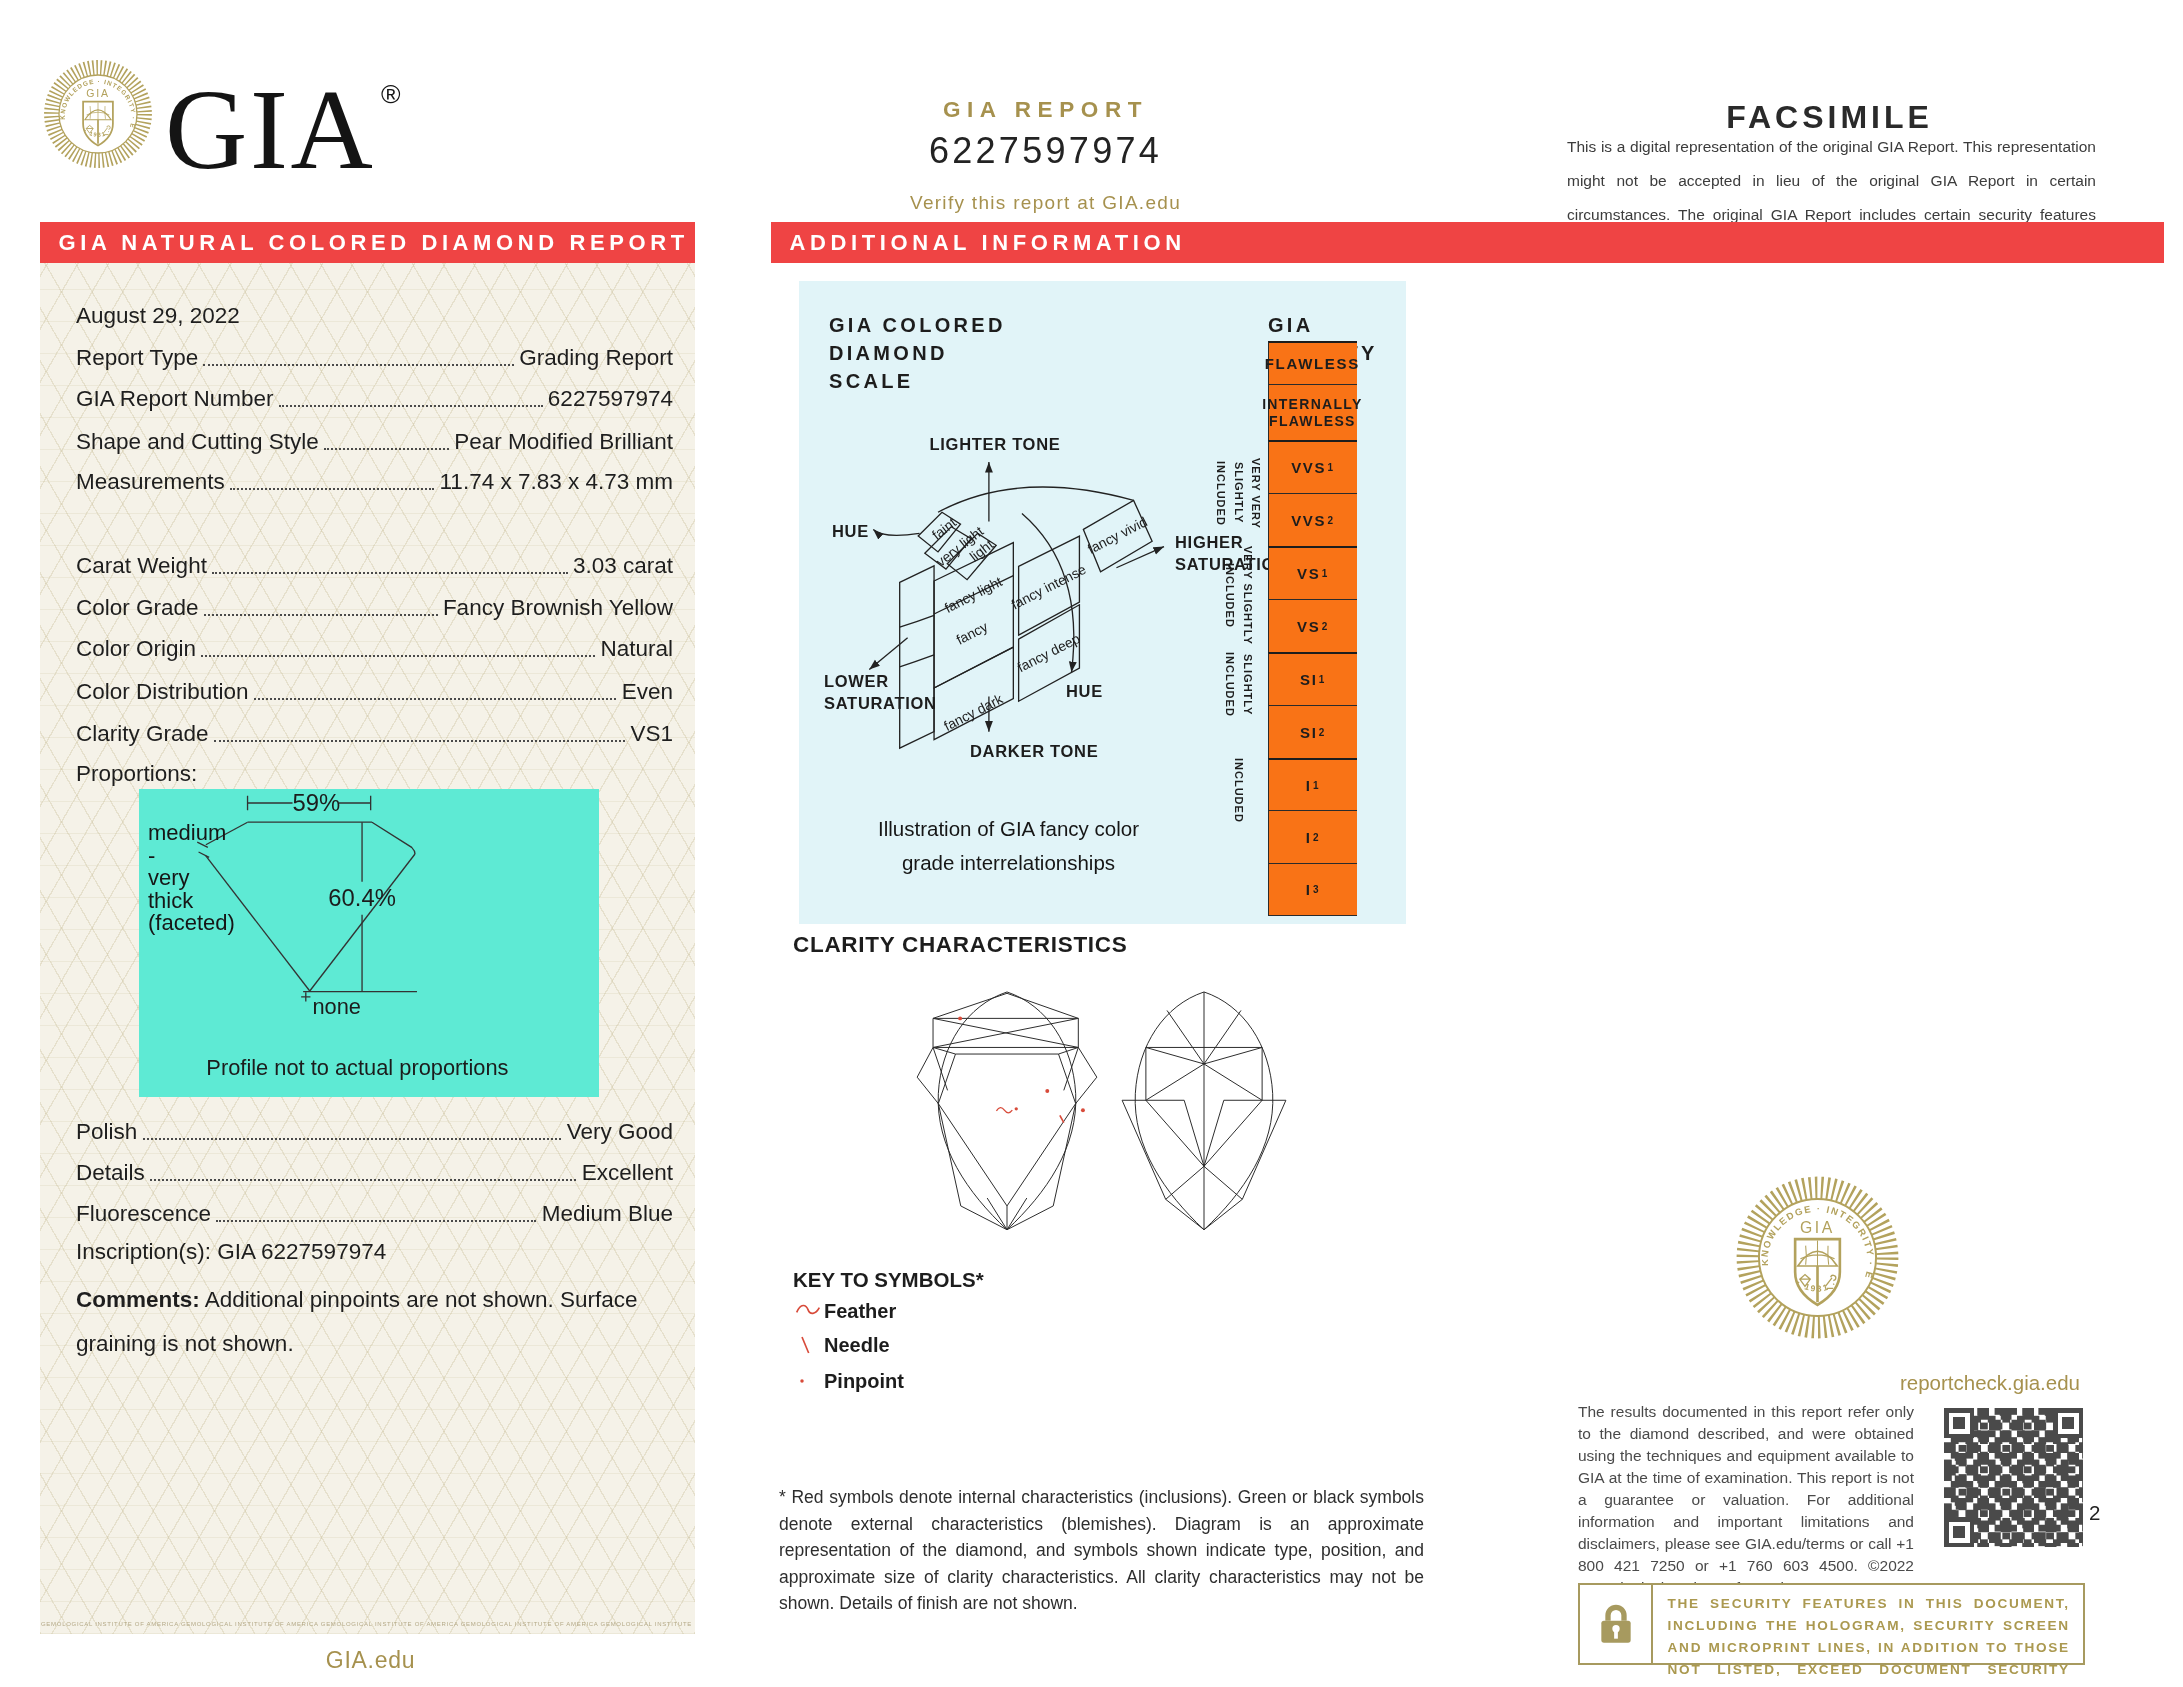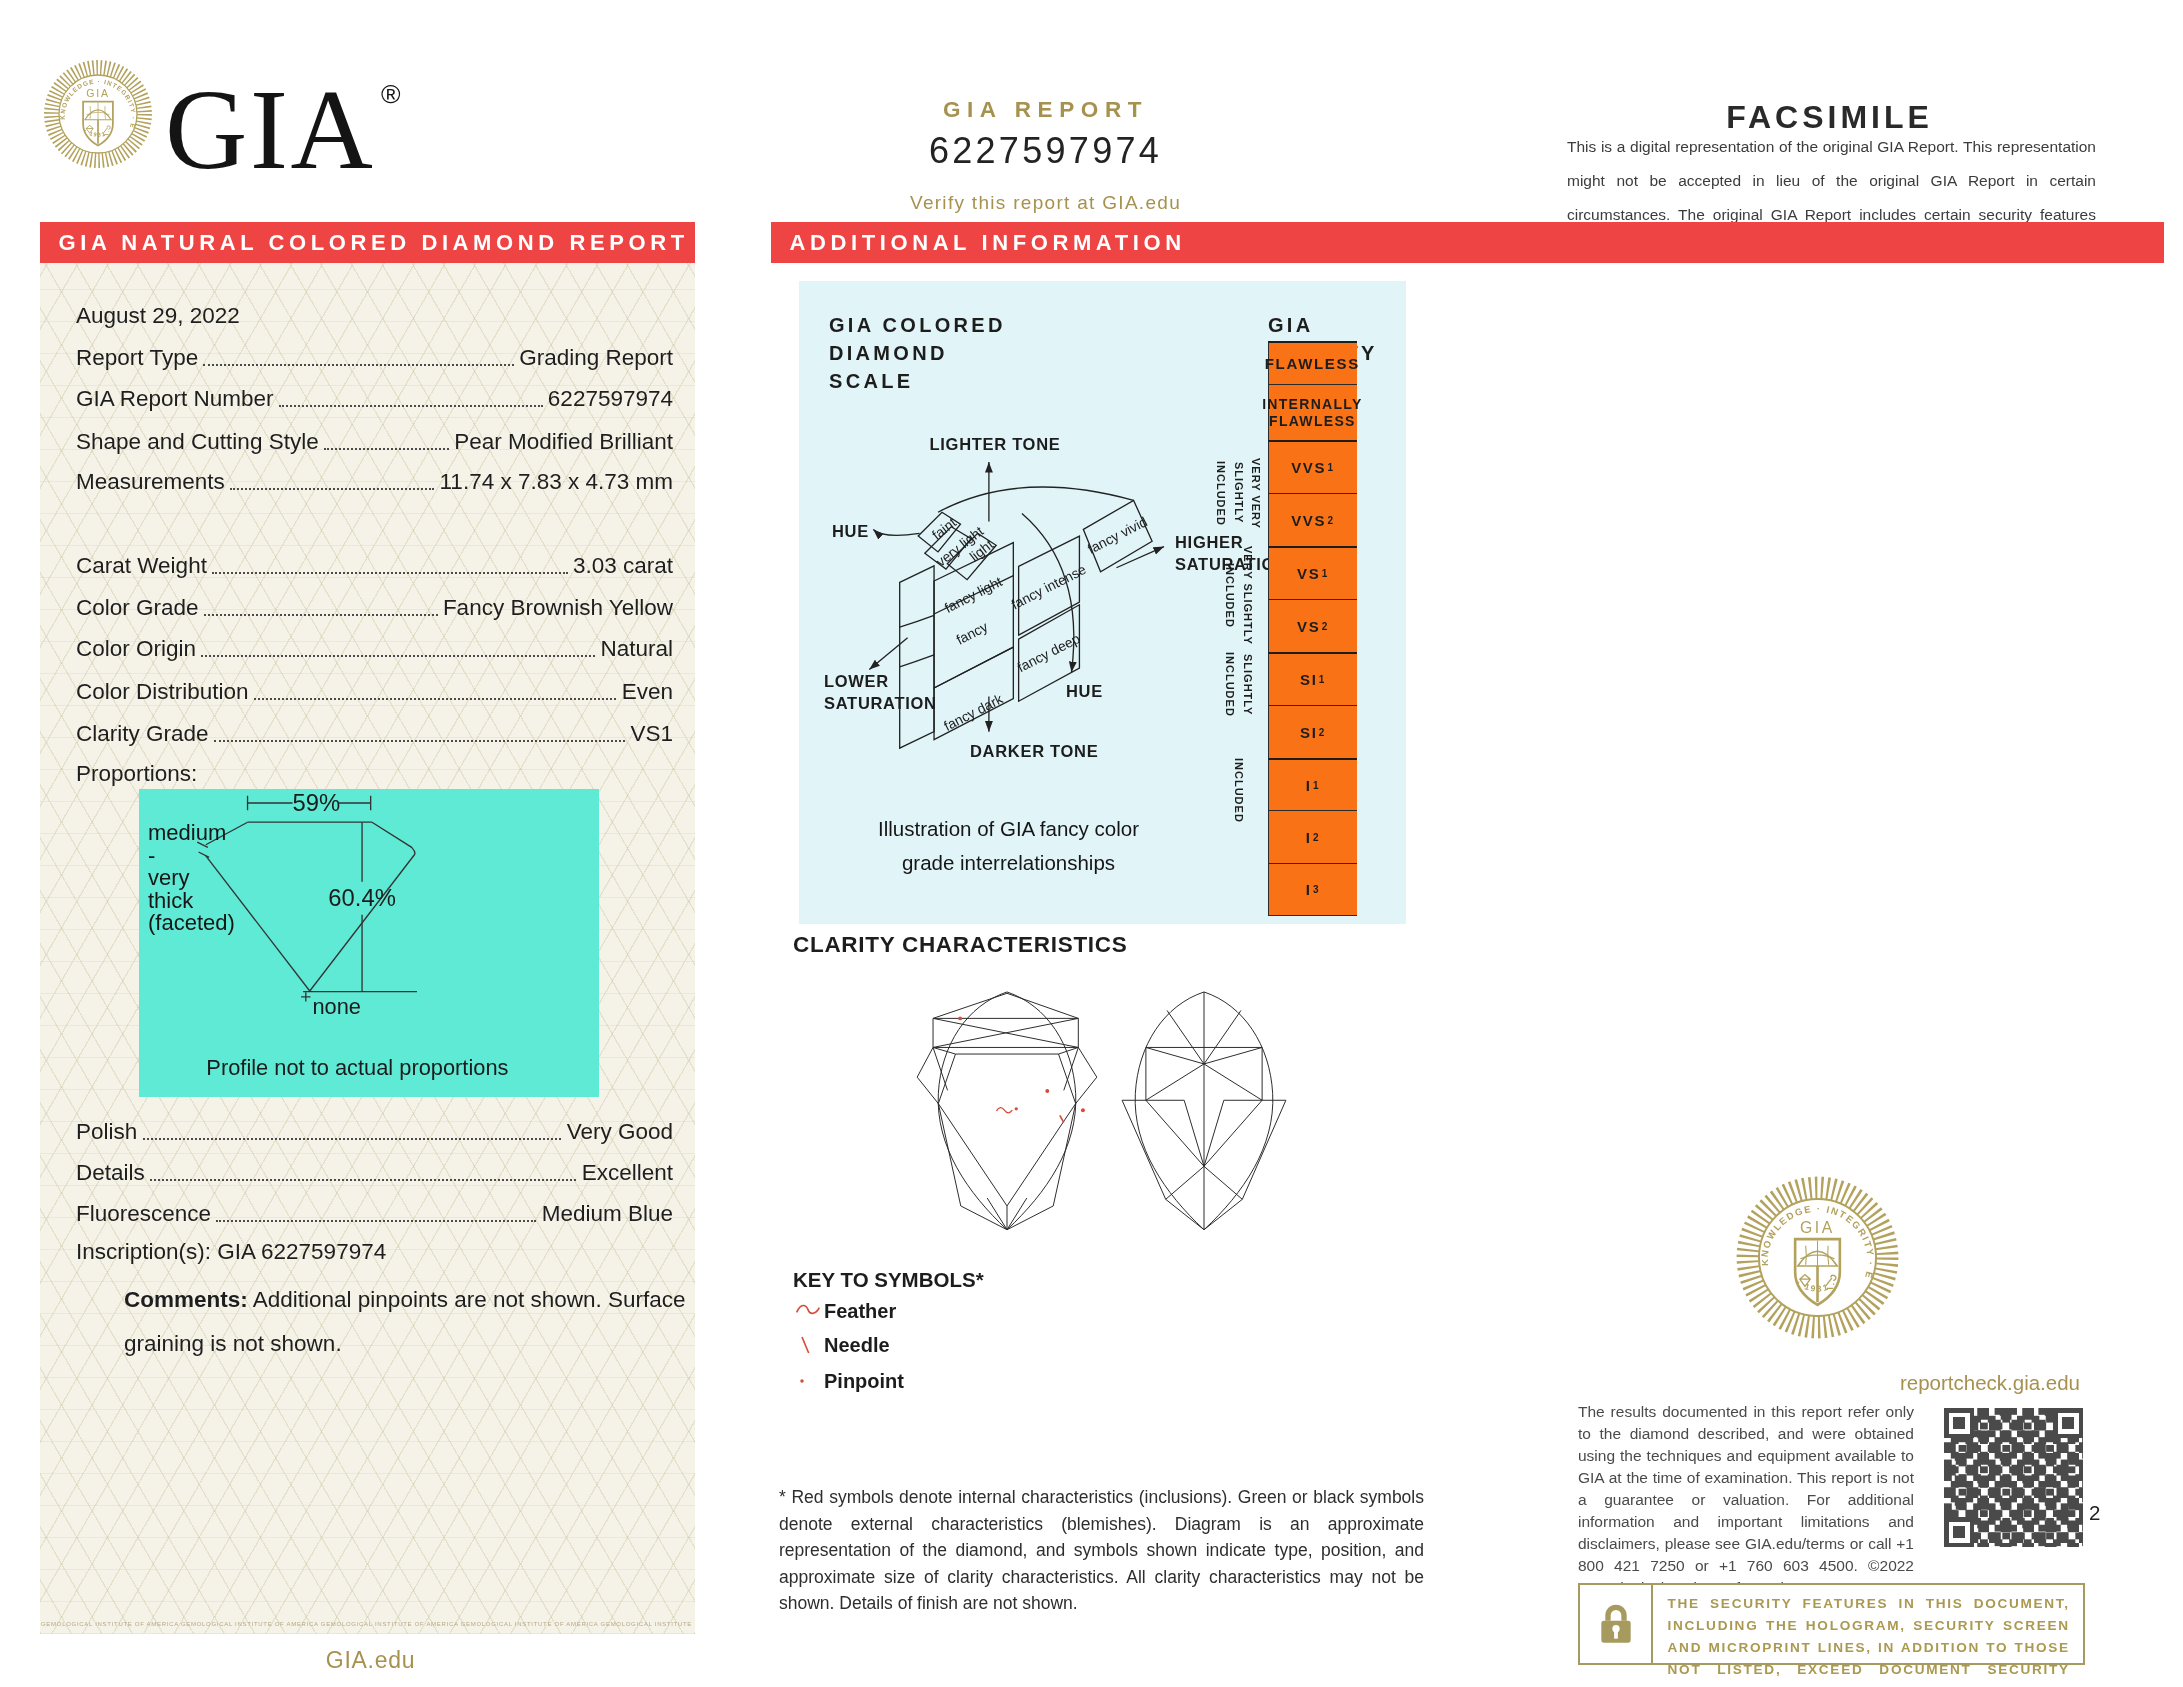--- a/index.html
+++ b/index.html
@@ -34,21 +34,21 @@
       repeating-linear-gradient(-60deg, rgba(205,195,160,.38) 0 1.3px, transparent 1.3px 26.5px),
       repeating-linear-gradient(0deg, rgba(205,195,160,.22) 0 1.3px, transparent 1.3px 32px);}
   .date{left:76px;top:303px;font-size:22.5px;}
   .row{position:absolute;left:76px;width:597px;display:flex;align-items:flex-end;font-size:22.5px;}
   .leader{flex:1;border-bottom:2.3px dotted #4a4a4a;margin:0 5.3px 5.3px 5.3px;min-width:20px;}
   .rv{white-space:nowrap;}
   .prop-heading{left:76px;top:761px;font-size:22.5px;}
   .prop-box{left:139px;top:789px;width:460px;height:308px;background:#5eead4;}
   .girdle-label{left:148px;top:822px;font-size:22px;line-height:22.5px;white-space:pre-line;color:#161616;}
   .inscription{left:76px;top:1239px;font-size:22.5px;}
-  .comments{left:76px;top:1278px;width:609px;font-size:22.5px;line-height:44px;margin-left:48px;}
+  .comments{left:76px;top:1278px;width:609px;font-size:22.5px;line-height:44px;}
   .comments b{font-weight:bold;}
   .microprint{left:41px;top:1621px;width:652px;height:11.2px;overflow:hidden;font-size:6px;
               letter-spacing:0.7px;color:#b4a987;white-space:nowrap;}
   .giaedu{left:291px;top:1647px;width:159px;text-align:center;font-size:23px;color:#a6914e;letter-spacing:0.7px;}
 
   
   .blue-panel{left:799px;top:281px;width:607px;height:643px;background:#e1f4f8;}
   .scale-title{font-size:20px;font-weight:bold;letter-spacing:3.3px;line-height:28px;
                white-space:pre-line;color:#1d1d1d;}
   .cs-title{left:829px;top:311px;}

